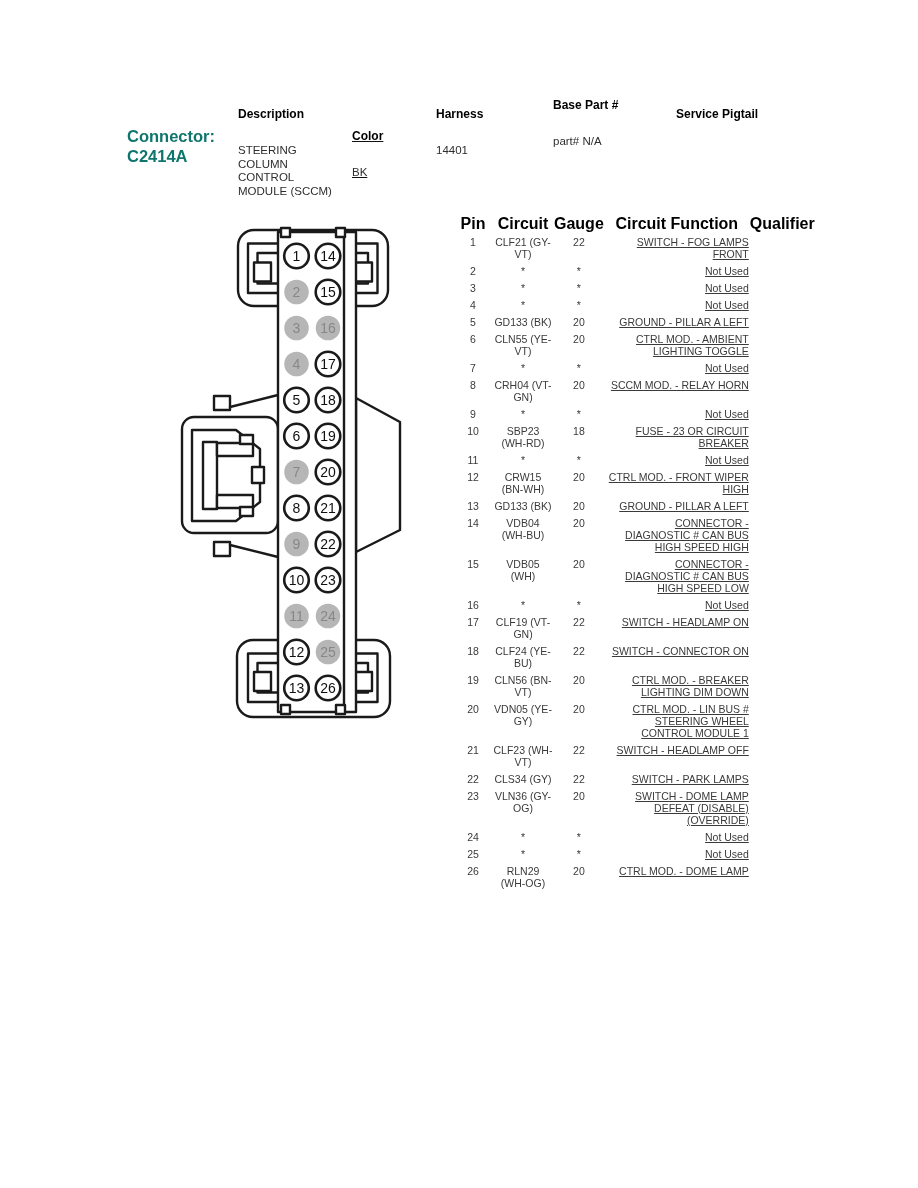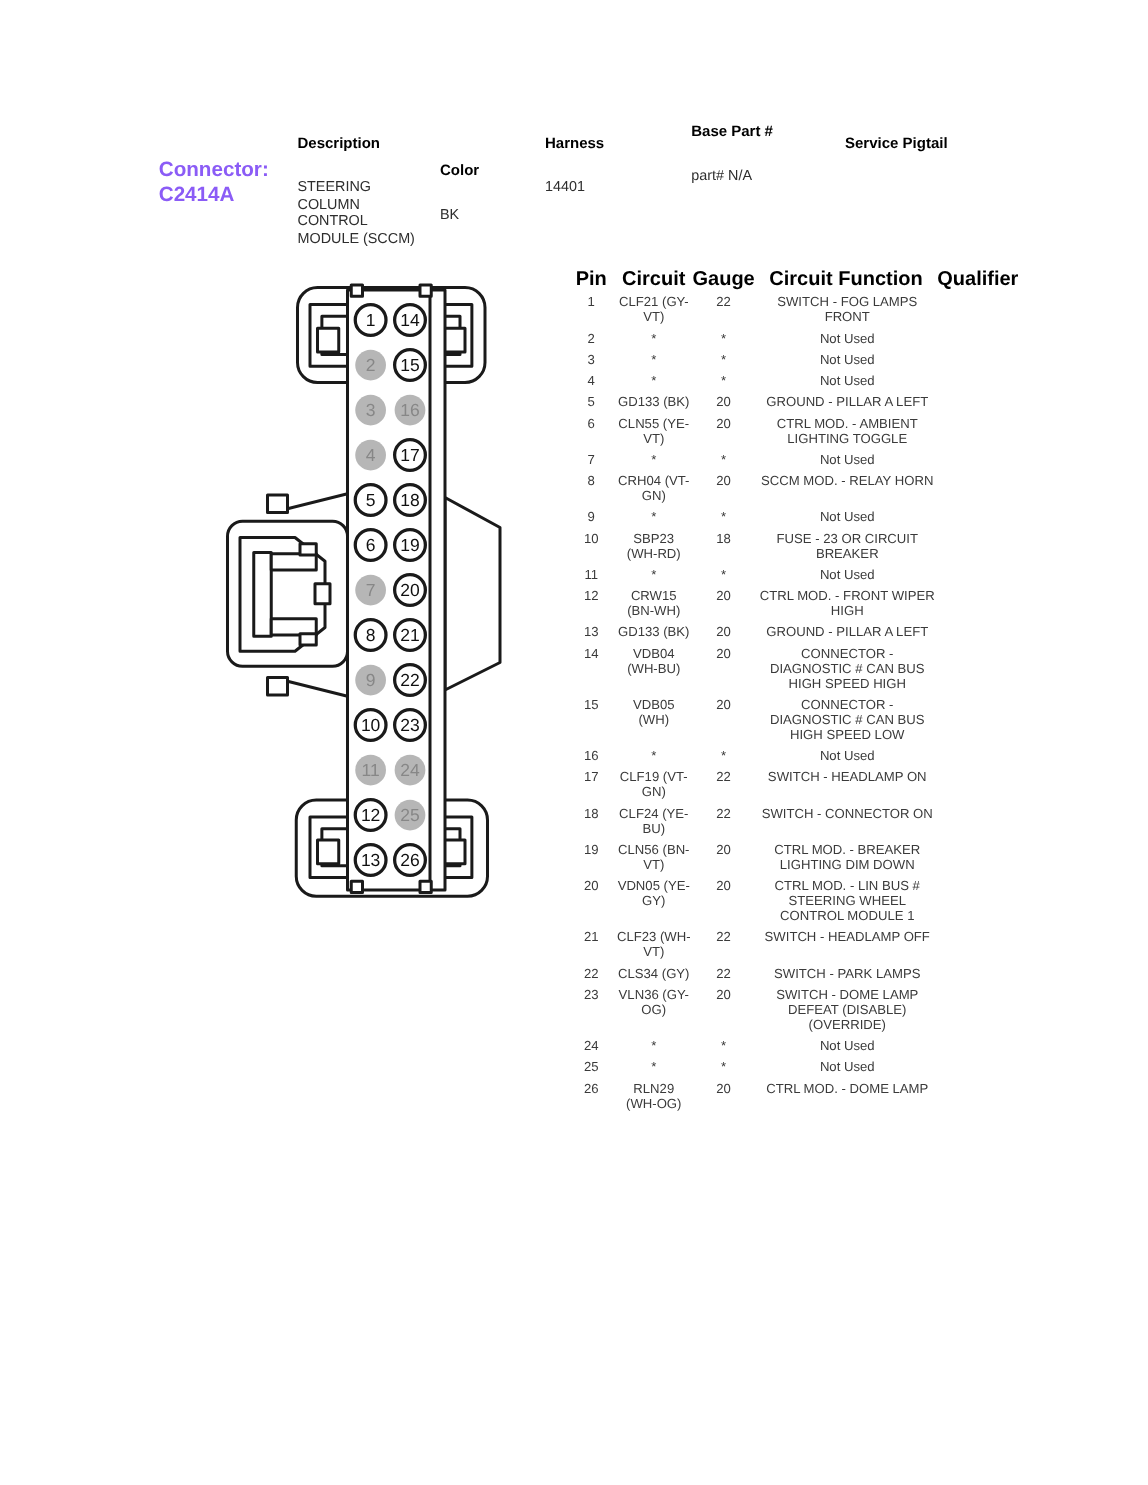--- a/index.html
+++ b/index.html
@@ -1,38 +1,38 @@
 <!DOCTYPE html>
 <html><head>
 <meta charset="utf-8">
 <style>
   html,body{margin:0;padding:0;background:#fff;}
   .page{position:relative;width:918px;height:1188px;background:#ffffff;overflow:hidden;
         font-family:"Liberation Sans",sans-serif;color:#111;}
   
   .connector-title{position:absolute;left:127px;top:126px;font-size:16.5px;font-weight:bold;
-                   line-height:20px;color:#8b5cf6;white-space:pre-line;}
+                   line-height:20px;color:#0f766e;white-space:pre-line;}
   .hdr-block{position:absolute;text-align:left;}
   .hdr-label{font-size:12px;font-weight:bold;color:#000;}
   .hdr-value{font-size:11.5px;color:#2e2e2e;margin-top:23px;line-height:13.5px;}
   .blk-desc{left:238px;top:107px;width:108px;}
-  .blk-color{left:352px;top:129px;width:56px;}
+  .blk-color{left:352px;top:129px;width:56px;text-decoration:underline;}
   .blk-harness{left:436px;top:107px;width:68px;}
   .blk-basepart{left:553px;top:98px;width:92px;}
   .blk-pigtail{left:676px;top:107px;width:110px;}
   
   .connector-svg{position:absolute;left:150px;top:210px;width:290px;height:530px;}
   
   .pin-table{position:absolute;left:454px;top:217px;border-collapse:collapse;table-layout:fixed;}
   .pin-table th{font-size:16px;font-weight:bold;color:#000;text-align:center;
                 padding:0 0 5px 0;vertical-align:top;line-height:13px;}
   .pin-table td{font-size:10.5px;color:#3a3a3a;line-height:12px;vertical-align:top;
                 padding:1px 1px 4px 1px;word-wrap:break-word;}
   .pin-table td.ctr{text-align:center;}
-  .pin-table td.func{text-align:center;padding-left:3px;}
+  .pin-table td.func{text-align:right;padding-left:3px;text-decoration:underline;}
 </style>
 </head>
 <body>
 
 <div class="page">
 
   <div class="connector-title"><span>Connector:</span>
 <span>C2414A</span></div>
 
   <div class="hdr-block blk-desc">

